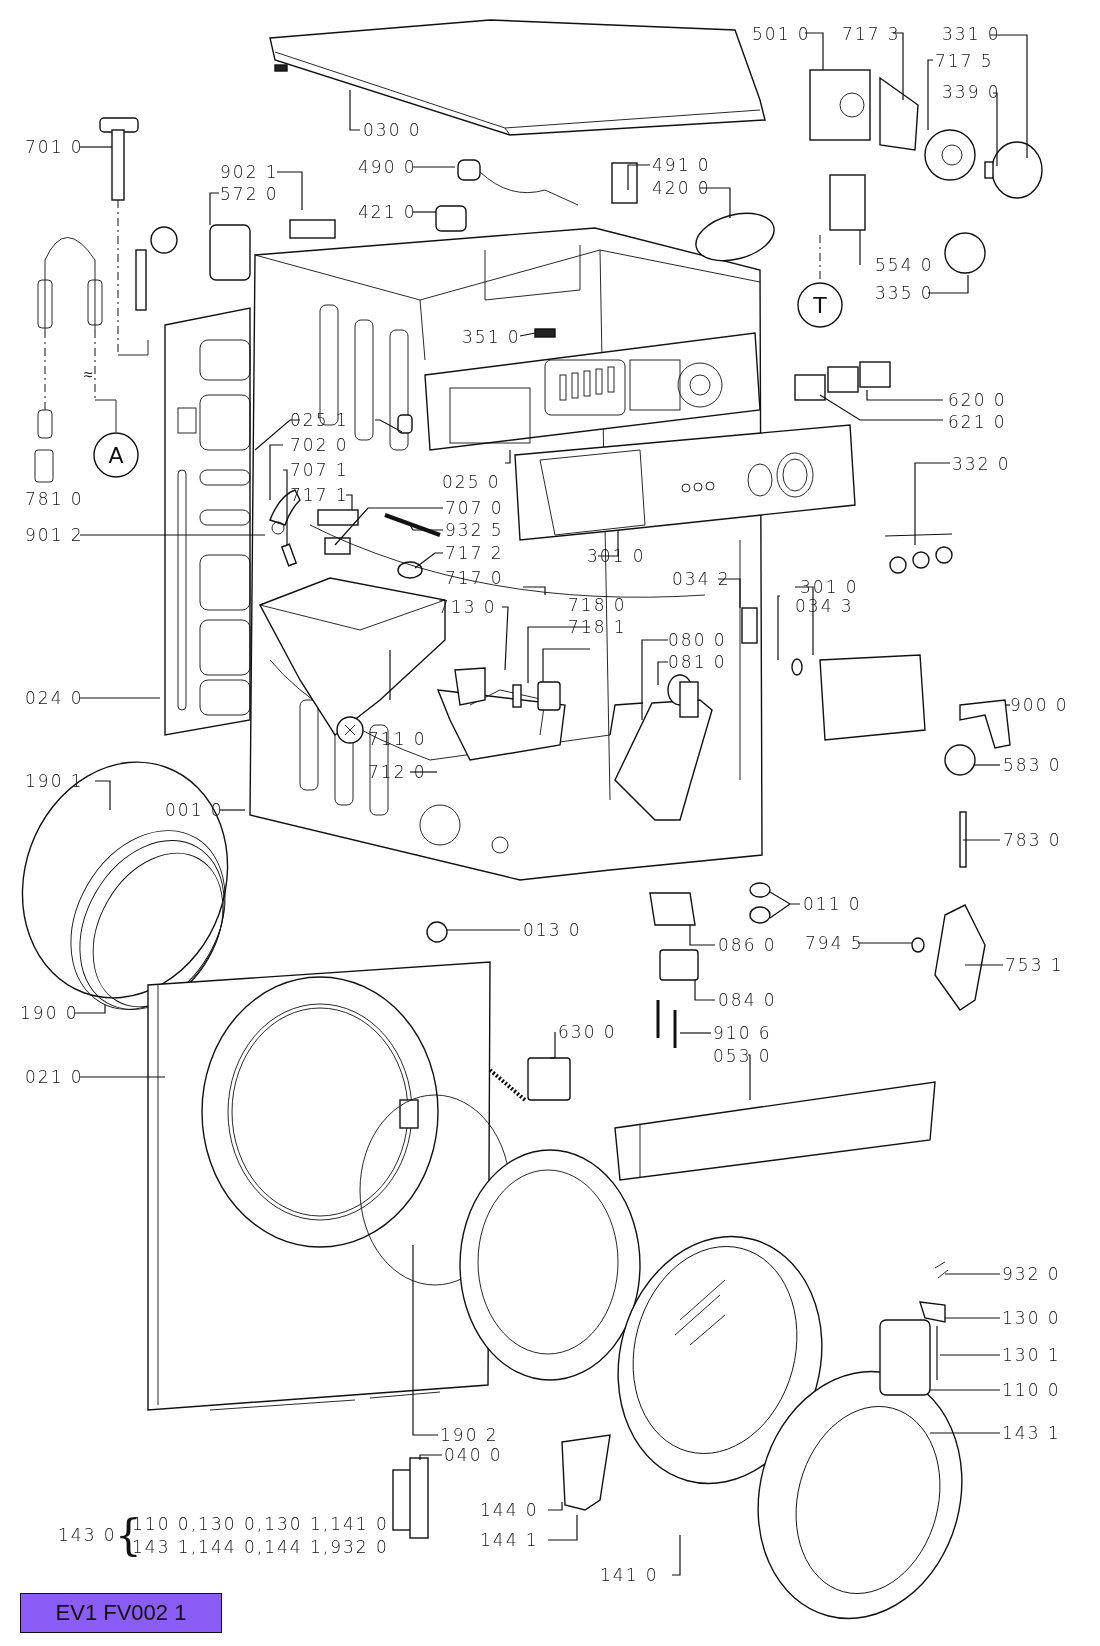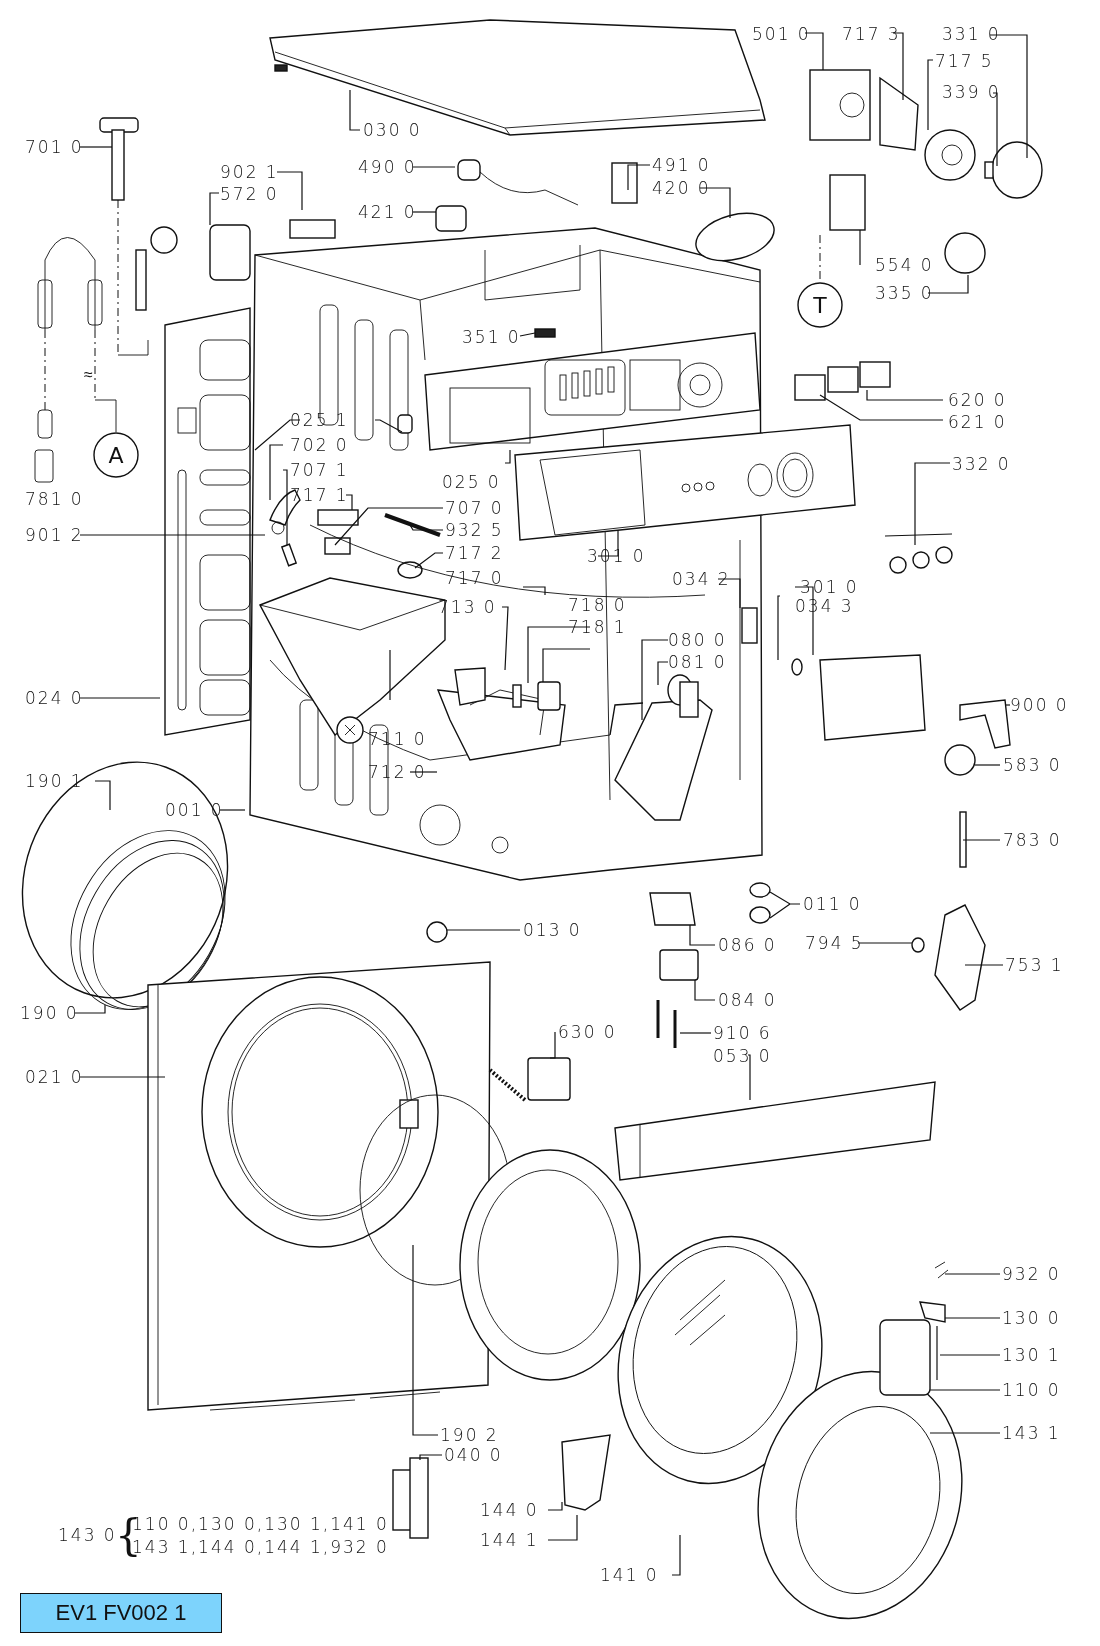--- a/index.html
+++ b/index.html
@@ -4,21 +4,21 @@
 <style>
   html, body { margin: 0; padding: 0; background: #ffffff; }
   body { width: 1100px; height: 1646px; position: relative; overflow: hidden; font-family: "Liberation Sans", sans-serif; }
   #diagram { position: absolute; left: 0; top: 0; width: 1100px; height: 1646px; }
   .lbl { font-family: "DejaVu Sans", sans-serif; font-size: 17px; fill: #111; letter-spacing: 2px; font-weight: 300; }
   .ln { stroke: #111; stroke-width: 1.2; fill: none; }
   .part { stroke: #111; stroke-width: 1.4; fill: #fff; }
   .part-thin { stroke: #111; stroke-width: 0.9; fill: none; }
   .part-dark { stroke: #111; stroke-width: 1.4; fill: #222; }
   .dash { stroke: #111; stroke-width: 1; fill: none; stroke-dasharray: 8 4 2 4; }
-  .code-box { position: absolute; left: 20px; top: 1593px; width: 200px; height: 38px; border: 1.5px solid #111; display: flex; align-items: center; justify-content: center; font-family: "Liberation Sans", sans-serif; font-size: 22px; color: #111; letter-spacing: 0px; background: #7dd3fc; }
+  .code-box { position: absolute; left: 20px; top: 1593px; width: 200px; height: 38px; border: 1.5px solid #111; display: flex; align-items: center; justify-content: center; font-family: "Liberation Sans", sans-serif; font-size: 22px; color: #111; letter-spacing: 0px; background: #8b5cf6; }
 </style>
 </head>
 <body>
 
 <svg id="diagram" viewBox="0 0 1100 1646" xmlns="http://www.w3.org/2000/svg">
 
   <g>
     <path class="part" d="M270 38 L490 20 L735 30 L760 100 L765 120 L510 135 L275 60 Z"></path>
     <path class="part-thin" d="M275 52 L505 128 L760 110"></path>
     <path class="part-thin" d="M510 135 L505 128"></path>

